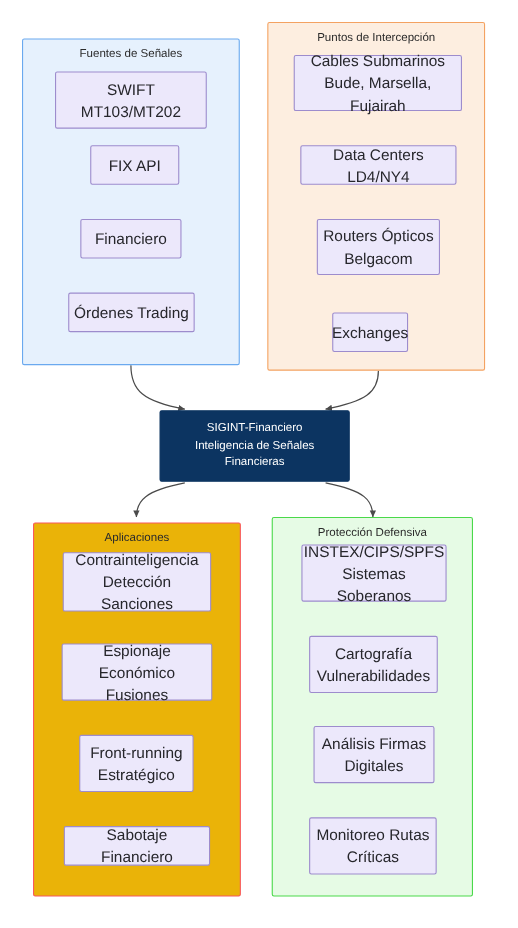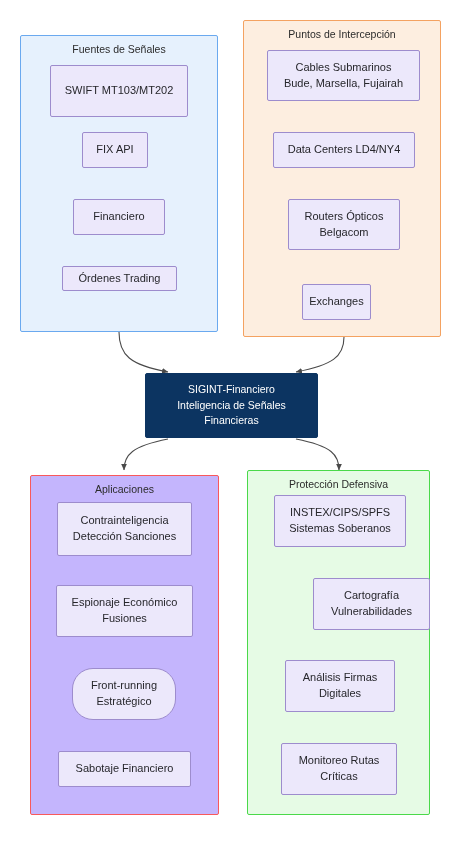--- a/index.html
+++ b/index.html
@@ -50,21 +50,21 @@
     box-sizing: border-box;
     background: #ece8fb;
     border: 1.3px solid #9d8ccd;
     border-radius: 2px;
     display: flex;
     align-items: center;
     justify-content: center;
     text-align: center;
   }
   .node-label {
-    font-size: 11px;
+    font-size: 14px;
     color: #26262b;
     line-height: 1.45;
     padding: 0 4px;
     white-space: pre-line;
   }
   .center-node {
     position: absolute;
     box-sizing: border-box;
     background: #0c3461;
     border: 1px solid #0c3461;
@@ -77,21 +77,21 @@
   .center-label {
     font-size: 10.5px;
     color: #ffffff;
     line-height: 1.5;
     white-space: pre-line;
   }
 
   
   .cluster-blue   { background: #e6f1fd; border-color: #6aa9ef; }
   .cluster-orange { background: #fdeee0; border-color: #f4a261; }
-  .cluster-red    { background: #c4b5fd; border-color: #f8595c; }
+  .cluster-red    { background: #eab308; border-color: #f8595c; }
   .cluster-green  { background: #e6fbe5; border-color: #4ad94a; }
 </style>
 </head>
 <body>
 
 <div id="diagram-root">
 
   <svg class="edge-layer" viewBox="0 0 471 844" width="471" height="844">
     <defs>
       <marker id="arrowhead" markerWidth="7" markerHeight="7" refX="5.4" refY="2.6" orient="auto">
@@ -107,27 +107,27 @@
 
     <path d="M296,439 C332,446 339,455 339,470" fill="none" stroke="#4a4a4a" stroke-width="1.1" marker-end="url(#arrowhead)"></path>
   </svg>
 
   <div class="cluster cluster-blue" style="left:20px; top:35px; width:198px; height:297px;">
     <div class="cluster-title" style="top:8px;">Fuentes de Señales</div>
   </div>
   <div class="node" style="left:50px; top:65px; width:138px; height:52px;">
     <span class="node-label">SWIFT MT103/MT202</span>
   </div>
-  <div class="node" style="left:82px; top:132px; width:66px; height:36px;">
+  <div class="node" style="left:82px; top:132px; width:81px; height:36px;">
     <span class="node-label">FIX API</span>
   </div>
   <div class="node" style="left:73px; top:199px; width:92px; height:36px;">
     <span class="node-label">Financiero</span>
   </div>
-  <div class="node" style="left:62px; top:266px; width:115px; height:25px;">
+  <div class="node" style="left:62px; top:266px; width:115px; height:36px;">
     <span class="node-label">Órdenes Trading</span>
   </div>
 
   <div class="cluster cluster-orange" style="left:243px; top:20px; width:198px; height:317px;">
     <div class="cluster-title" style="top:8px;">Puntos de Intercepción</div>
   </div>
   <div class="node" style="left:267px; top:50px; width:153px; height:51px;">
     <span class="node-label">Cables Submarinos
 Bude, Marsella, Fujairah</span>
   </div>
@@ -152,36 +152,36 @@
     <div class="cluster-title" style="top:8px;">Aplicaciones</div>
   </div>
   <div class="node" style="left:57px; top:502px; width:135px; height:54px;align-items:center;">
     <span class="node-label">Contrainteligencia
 Detección Sanciones</span>
   </div>
   <div class="node" style="left:56px; top:585px; width:137px; height:52px;">
     <span class="node-label">Espionaje Económico
 Fusiones</span>
   </div>
-  <div class="node" style="left:72px; top:668px; width:104px; height:52px;border-radius:21px;">
+  <div class="node" style="left:72px; top:668px; width:104px; height:52px;">
     <span class="node-label">Front-running
 Estratégico</span>
   </div>
   <div class="node" style="left:58px; top:751px; width:133px; height:36px;">
     <span class="node-label">Sabotaje Financiero</span>
   </div>
 
   <div class="cluster cluster-green" style="left:247px; top:470px; width:183px; height:345px;">
     <div class="cluster-title" style="top:8px;">Protección Defensiva</div>
   </div>
   <div class="node" style="left:274px; top:495px; width:132px; height:52px;">
     <span class="node-label">INSTEX/CIPS/SPFS
 Sistemas Soberanos</span>
   </div>
-  <div class="node" style="left:281px; top:578px; width:117px; height:52px;margin-left:32px;">
+  <div class="node" style="left:281px; top:578px; width:117px; height:52px;">
     <span class="node-label">Cartografía
 Vulnerabilidades</span>
   </div>
   <div class="node" style="left:285px; top:660px; width:110px; height:52px;">
     <span class="node-label">Análisis Firmas
 Digitales</span>
   </div>
   <div class="node" style="left:281px; top:743px; width:116px; height:52px;">
     <span class="node-label">Monitoreo Rutas
 Críticas</span>

